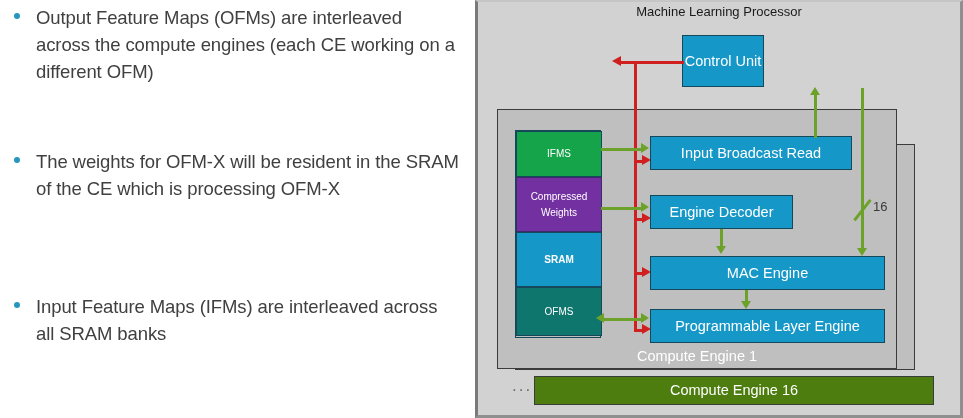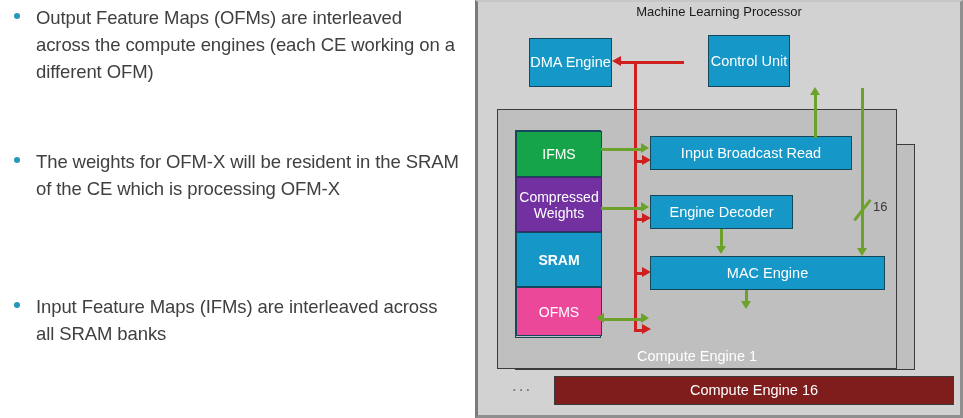--- a/index.html
+++ b/index.html
@@ -62,27 +62,27 @@
     color:#ffffff;
     display:flex;align-items:center;justify-content:center;
     text-align:center;
     font-size:14.5px;
     line-height:17px;
     box-sizing:border-box;
   }
 
   
   .n-dma{left:51px;top:36px;width:83px;height:49px;}
-  .n-ctrl{left:204px;top:33px;width:82px;height:52px;margin-left:26px;}
+  .n-ctrl{left:204px;top:33px;width:82px;height:52px;}
   .n-bcast{left:318px;top:33px;width:90px;height:52px;}
 
   
   .ce-back2{
     position:absolute;left:56px;top:374px;width:400px;height:29px;
-    background:#7f1d1d;border:1.6px solid #3b3b3b;box-sizing:border-box;margin-left:20px;
+    background:#4d7c0f;border:1.6px solid #3b3b3b;box-sizing:border-box;
   }
   .ce-back1{
     position:absolute;left:37px;top:142px;width:400px;height:226px;
     background:#bfbfbf;border:1.6px solid #3b3b3b;box-sizing:border-box;
   }
   .ce-main{
     position:absolute;left:19px;top:107px;width:400px;height:260px;
     background:#bfbfbf;border:1.6px solid #3b3b3b;box-sizing:border-box;
   }
   .ce-label{
@@ -98,27 +98,27 @@
   }
 
   
   .memstack{
     position:absolute;left:37px;top:128px;width:86px;height:208px;
     border:1.6px solid #16485c;box-sizing:border-box;
   }
   .mem{
     position:absolute;left:0;width:86px;
     display:flex;align-items:center;justify-content:center;
-    color:#ffffff;font-size:14px;line-height:16px;text-align:center;
+    color:#ffffff;font-size:10px;line-height:16px;text-align:center;
     box-sizing:border-box;
   }
   .mem-ifms{top:0;height:46px;background:#16a44a;border:1.6px solid #16485c;}
   .mem-cw{top:46px;height:55px;background:#7230a0;border:1.6px solid #3c2a6a;}
   .mem-sram{top:101px;height:55px;background:#1597c7;border:1.6px solid #16485c;font-weight:bold;}
-  .mem-ofms{top:156px;height:49px;background:#ec4899;border:1.6px solid #16485c;}
+  .mem-ofms{top:156px;height:49px;background:#0f766e;border:1.6px solid #16485c;}
 
   
   .n-iar{left:172px;top:134px;width:202px;height:34px;}
   .n-wd{left:172px;top:193px;width:143px;height:34px;}
   .n-mac{left:172px;top:254px;width:235px;height:34px;}
   .n-ple{left:172px;top:307px;width:235px;height:34px;}
 
   
   .ln{position:absolute;background:#cf1f1f;}
   .lnv{width:3px;}
@@ -173,21 +173,20 @@
 
     <div class="ce-back2">
       <div class="ce-label ce-label-16">Compute Engine 16</div>
     </div>
     <div class="ce-back1"></div>
     <div class="ce-main">
       <div class="ce-label ce-label-1">Compute Engine 1</div>
     </div>
     <div class="ce-dots">...</div>
 
-    <div class="node n-dma">DMA Engine</div>
     <div class="node n-ctrl">Control Unit</div>
 
     <div class="ln lnh" style="left:143px;top:59px;width:63px;"></div>
     <div class="arrow ar-left" style="left:134px;top:54px;"></div>
     <div class="ln lnv" style="left:156px;top:59px;height:268px;"></div>
 
     <div class="ln lnh" style="left:156px;top:158px;width:12px;"></div>
     <div class="arrow ar-right" style="left:164px;top:153px;"></div>
 
     <div class="ln lnh" style="left:156px;top:216px;width:12px;"></div>
@@ -212,20 +211,21 @@
     <div class="gl glh" style="left:123px;top:205px;width:43px;"></div>
     <div class="arrow ag-right" style="left:163px;top:200px;"></div>
 
     <div class="gl glh" style="left:123px;top:316px;width:43px;"></div>
     <div class="arrow ag-right" style="left:163px;top:311px;"></div>
     <div class="arrow ag-left" style="left:118px;top:311px;"></div>
 
     <div class="node n-iar">Input Broadcast Read</div>
     <div class="node n-wd">Engine Decoder</div>
     <div class="node n-mac">MAC Engine</div>
+    <div class="node n-ple">Programmable Layer Engine</div>
 
     <div class="gl glv" style="left:336px;top:93px;height:43px;"></div>
     <div class="arrow ag-up" style="left:332px;top:85px;"></div>
 
     <div class="gl glv" style="left:383px;top:86px;height:163px;"></div>
     <div class="arrow ag-down" style="left:379px;top:246px;"></div>
     <div class="bus-slash" style="left:383px;top:195px;"></div>
     <div class="bus-lbl" style="left:395px;top:197px;">16</div>
 
     <div class="gl glv" style="left:242px;top:227px;height:19px;"></div>

